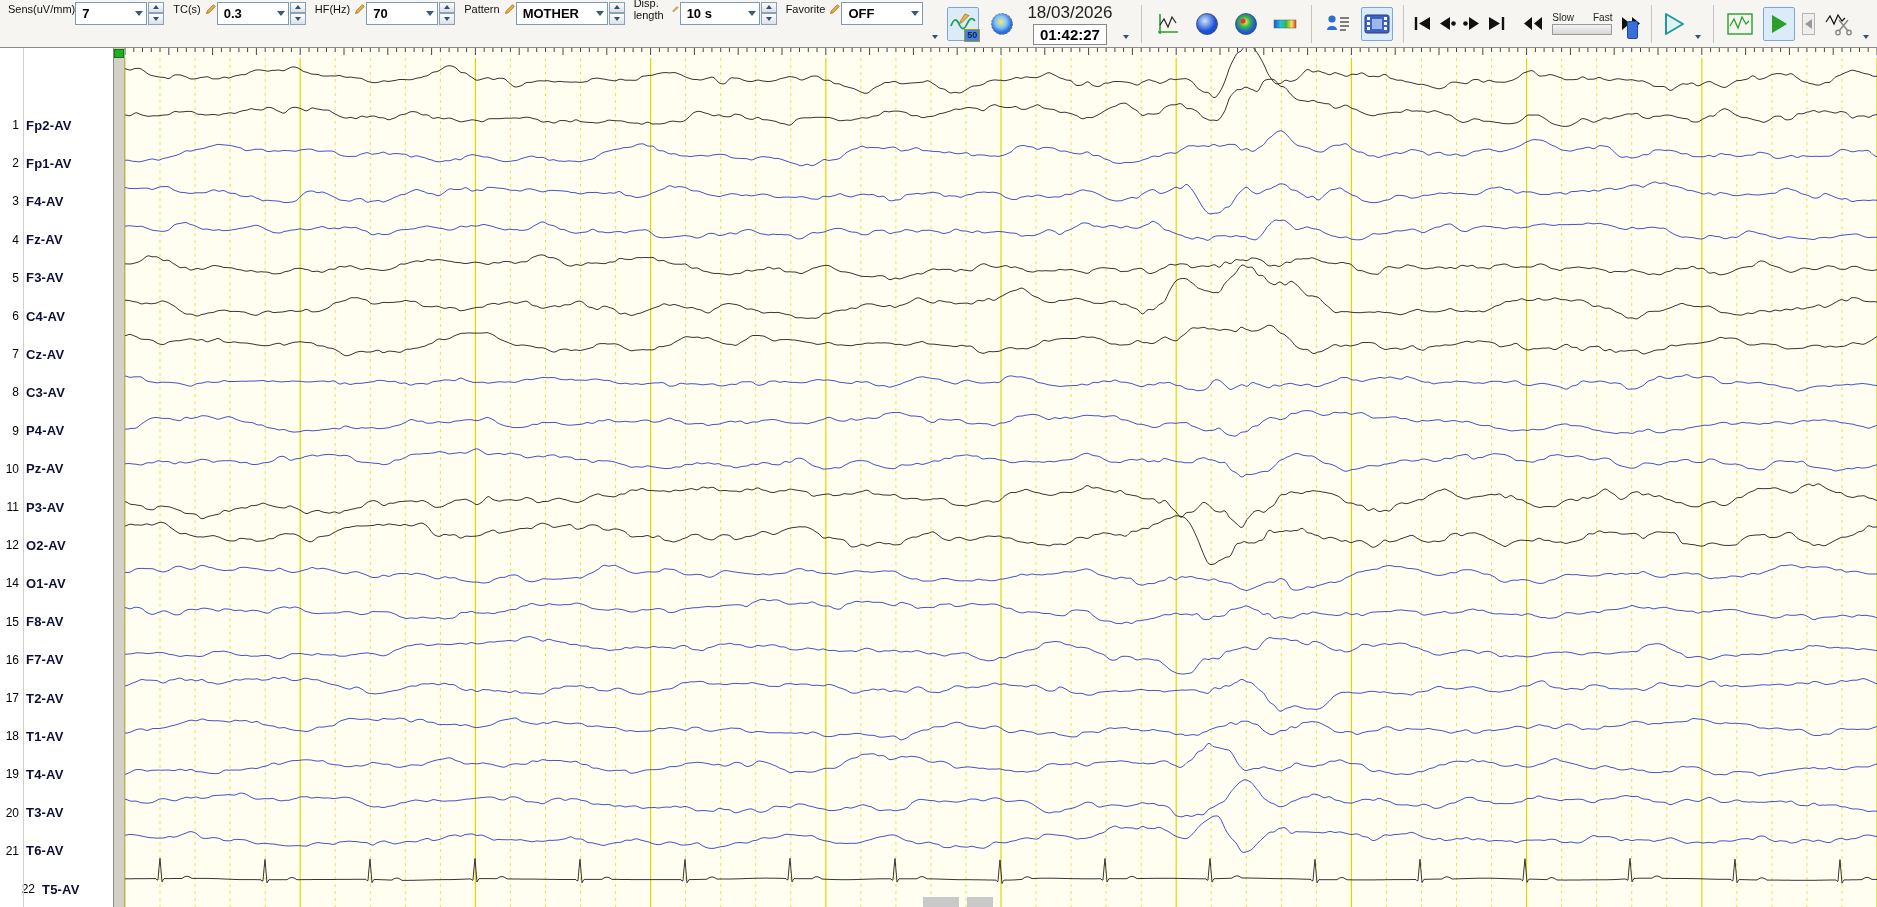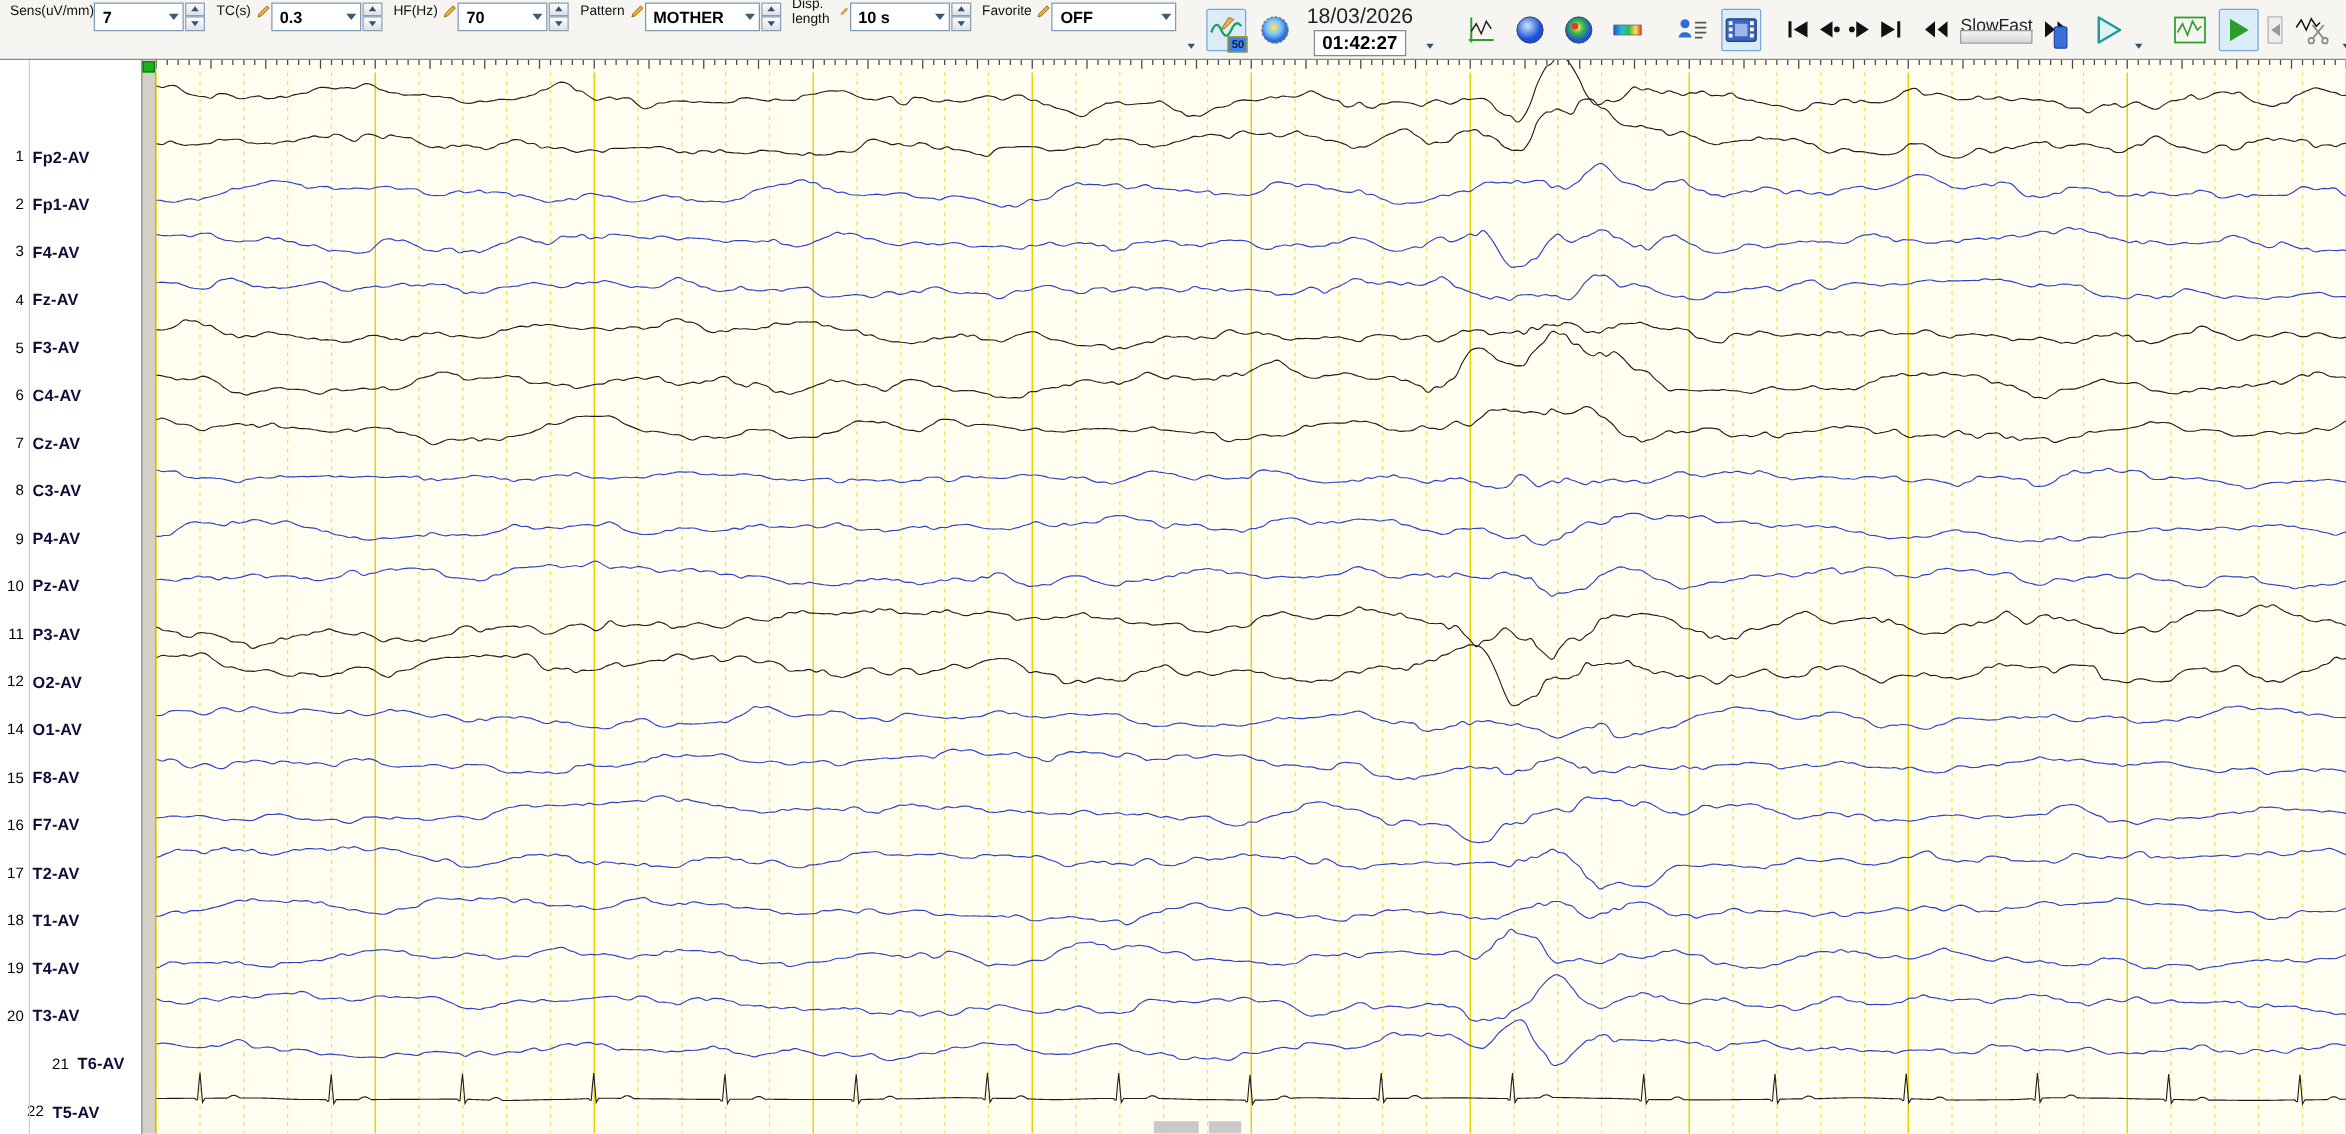--- a/index.html
+++ b/index.html
@@ -31,21 +31,21 @@
 
   .datetime{display:flex;flex-direction:column;align-items:center;margin:0 2px}
   .date{font-size:17px;color:#222;margin-bottom:1px}
   .time{font-size:15px;font-weight:bold;color:#000;border:1px solid #888;background:#fff;padding:1px 6px}
 
   .sep{width:1px;height:38px;background:#c4c4c4;margin:0 3px}
 
   .tp-btn{width:26px;height:26px;display:flex;align-items:center;justify-content:center;cursor:pointer}
 
   .speed{display:flex;flex-direction:column;width:96px;margin:0 2px}
-  .speed-labels{display:flex;justify-content:space-between;font-size:14px;color:#222;height:12px}
+  .speed-labels{display:flex;justify-content:space-between;font-size:10px;color:#222;height:12px}
   .speed-track{position:relative;height:11px;border:1px solid #9a9a9a;background:linear-gradient(#f4f4f4,#d6d6d6)}
   .speed-thumb{position:absolute;top:-4px;left:74px;width:11px;height:18px;background:#3a6fd8;border:1px solid #1d4aa8;border-radius:2px}
 
   
   .label-col{position:absolute;left:0;top:48px;width:113px;height:859px;background:#fff}
   .num-sep{position:absolute;left:23px;top:48px;width:1px;height:859px;background:#cfcfcf}
   .ch-row{position:absolute;left:0;height:18px;display:flex;align-items:center;cursor:pointer}
   .ch-num{display:inline-block;width:19px;text-align:right;font-size:12px;color:#000;margin-right:7px}
   .ch-label{font-size:13px;font-weight:bold;color:#0d0d3a;letter-spacing:0.2px}
 
@@ -175,21 +175,21 @@
   </div>
 
   <div class="ctrl-group">
     <div class="ctrl-label">
       <span>Favorite</span>
       <svg class="pencil" width="12" height="12" viewBox="0 0 12 12">
           <path d="M1.5 10.5l.8-2.6 6.2-6.2 1.8 1.8-6.2 6.2z" fill="#f0b13a" stroke="#8a5a10" stroke-width="0.7"></path>
         </svg>
     </div>
     <div class="ctrl-row">
-      <div class="combo" style="width:100px">
+      <div class="combo" style="width:82px">
         <span>OFF</span>
         <span class="chev"></span>
       </div>
     </div>
   </div>
 
   <div class="mini-arrow">
       <i class="tri-down"></i>
     </div>
 
@@ -453,21 +453,21 @@
       <span class="ch-label">T1-AV</span>
     </div>
     <div class="ch-row" style="top: 717.4px;">
       <span class="ch-num">19</span>
       <span class="ch-label">T4-AV</span>
     </div>
     <div class="ch-row" style="top: 755.6px;">
       <span class="ch-num">20</span>
       <span class="ch-label">T3-AV</span>
     </div>
-    <div class="ch-row" style="top: 793.8px; padding-left: 36px;">
+    <div class="ch-row" style="top: 793.8px;">
       <span class="ch-num">21</span>
       <span class="ch-label">T6-AV</span>
     </div>
     <div class="ch-row" style="top: 832px; margin-left: 16px;">
       <span class="ch-num">22</span>
       <span class="ch-label">T5-AV</span>
     </div>
   </div>
 <div class="num-sep"></div>
 

